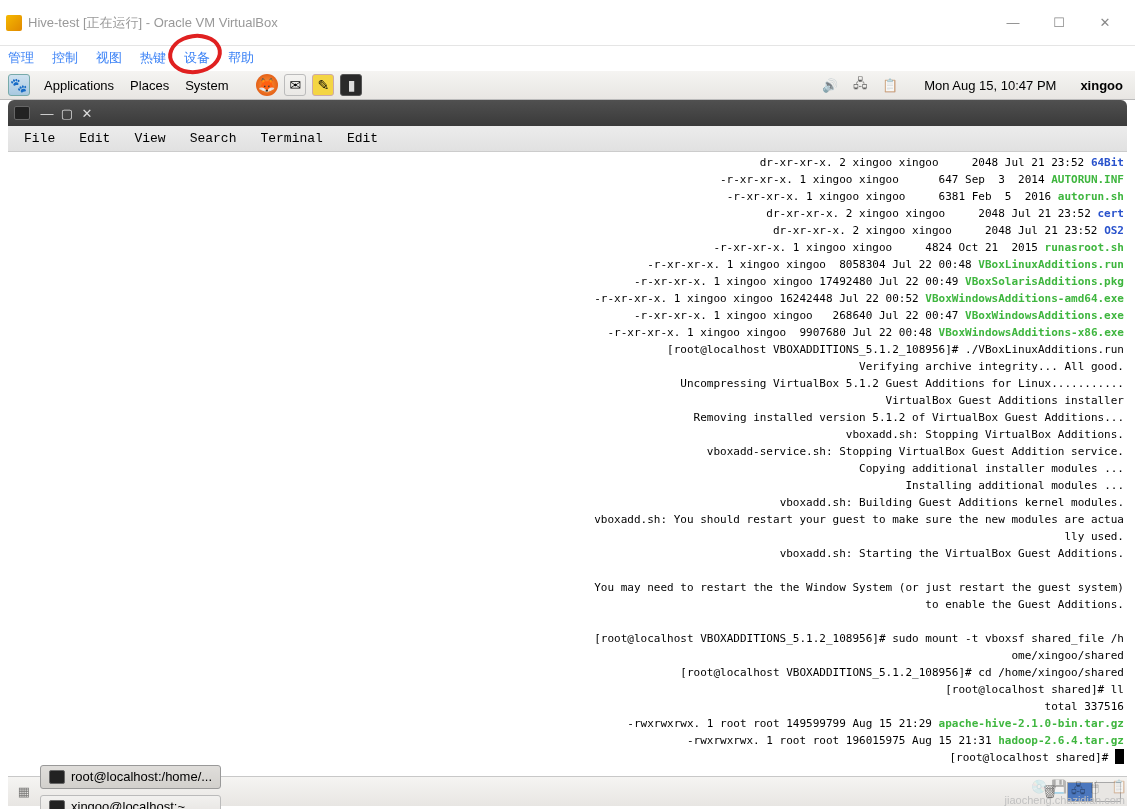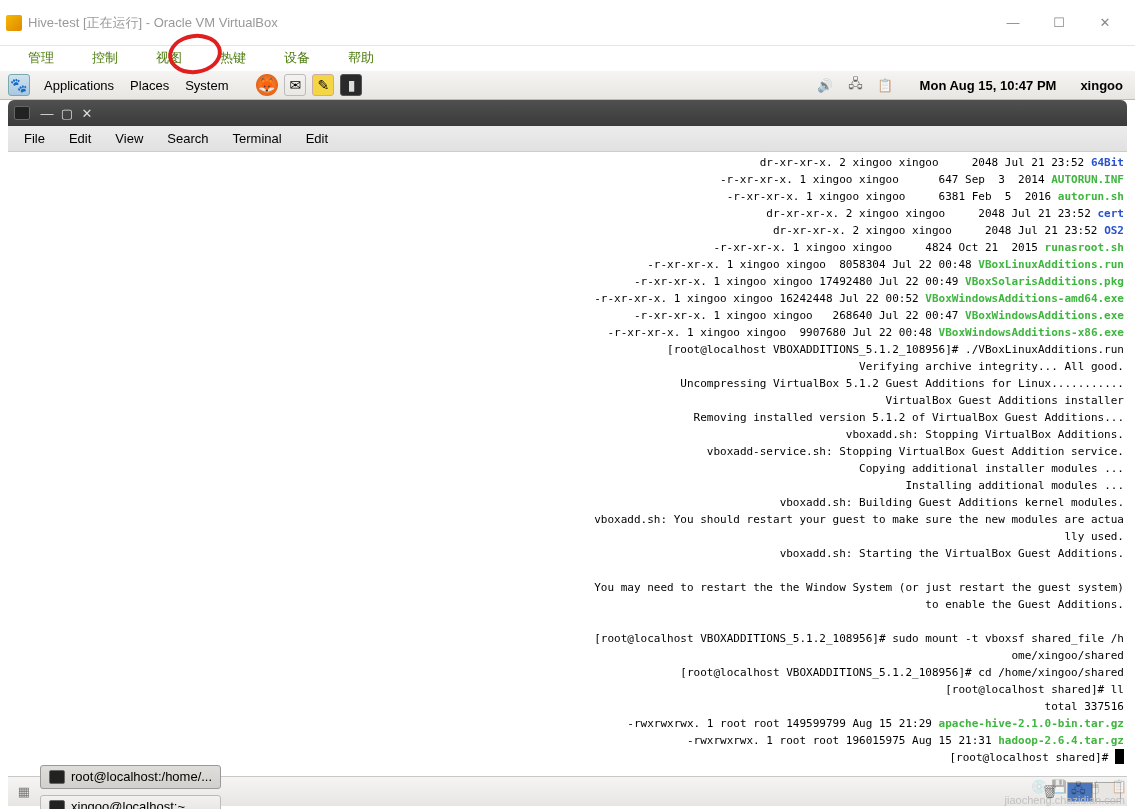--- a/index.html
+++ b/index.html
@@ -6,40 +6,40 @@
 body { font-family: "Segoe UI", Tahoma, sans-serif; font-size: 13px; background: #fff; width: 1135px; height: 809px; overflow: hidden; }
 
 
 .vbox-titlebar { height: 46px; background: #fff; display: flex; align-items: center; padding: 0 6px; border-bottom: 1px solid #e5e5e5; }
 .vbox-icon { width: 16px; height: 16px; background: linear-gradient(135deg,#f5b800 0%,#e08800 100%); border-radius: 2px; margin-right: 6px; }
 .vbox-title { color: #999; flex: 1; }
 .vbox-controls { display: flex; gap: 18px; padding-right: 10px; }
 .vbox-ctrl { width: 28px; height: 20px; display: flex; align-items: center; justify-content: center; color: #888; cursor: default; }
 
 .vbox-menubar { height: 24px; display: flex; align-items: center; padding: 0 8px; gap: 18px; position: relative; }
-.vbox-menu-item { color: #4d7c0f; cursor: default; margin-left: 20px; }
+.vbox-menu-item { color: #3b82f6; cursor: default; }
 .red-circle { position: absolute; left: 168px; top: -12px; width: 54px; height: 40px; border: 4px solid #e02020; border-radius: 50%; transform: rotate(-8deg); pointer-events: none; }
 
 
 .gnome-panel { height: 30px; background: linear-gradient(#f5f4f2,#e8e6e3); border-top: 1px solid #fff; border-bottom: 1px solid #bbb; display: flex; align-items: center; padding: 0 8px; }
 .gnome-icon { width: 22px; height: 22px; border-radius: 3px; margin-right: 6px; display: flex; align-items: center; justify-content: center; font-size: 14px; }
 .gnome-menu { padding: 0 8px; cursor: default; }
 .gnome-right { margin-left: auto; display: flex; align-items: center; gap: 10px; }
 .tray-icon { width: 20px; height: 20px; opacity: 0.6; display: flex; align-items: center; justify-content: center; }
-.clock { font-weight: 700; margin: 16px 14px; }
+.clock { font-weight: 400; margin: 16px 14px; }
 .user-label { font-weight: bold; margin-right: 4px; }
 
 
 .term-window { margin: 0 8px; }
 .term-titlebar { height: 26px; background: linear-gradient(#505050,#3a3a3a); color: #fff; display: flex; align-items: center; border-radius: 6px 6px 0 0; padding: 0 6px; }
 .term-icon-small { width: 16px; height: 14px; background: #222; border: 1px solid #666; border-radius: 2px; margin-right: 6px; }
 .term-title { flex: 1; text-align: center; font-weight: bold; font-size: 13px; }
 .term-win-ctrl { width: 18px; height: 16px; display: flex; align-items: center; justify-content: center; color: #ddd; margin-left: 2px; cursor: default; }
 
-.term-menubar { height: 26px; background: linear-gradient(#ececec,#e1e1e1); border-bottom: 1px solid #ccc; display: flex; align-items: center; padding: 0 6px; gap: 4px; }
+.term-menubar { height: 26px; background: linear-gradient(#ececec,#e1e1e1); border-bottom: 1px solid #ccc; display: flex; align-items: center; padding: 0 6px; gap: 4px; font-family: Liberation Mono, monospace; }
 .term-menu-item { padding: 2px 10px; cursor: default; }
 
 .term-body { background: #fff; font-family: "DejaVu Sans Mono","Courier New",monospace; font-size: 11px; line-height: 17px; padding: 2px 3px; height: 624px; overflow: hidden; color: #000; text-align: right; }
 .c-blue { color: #2952cc; font-weight: bold; }
 .c-green { color: #3fb63f; font-weight: bold; }
 .cursor-block { display: inline-block; width: 9px; height: 15px; background: #000; vertical-align: text-bottom; }
 
 
 .gnome-taskbar { height: 30px; background: linear-gradient(#f5f4f2,#e8e6e3); border-top: 1px solid #c8c8c8; display: flex; align-items: center; padding: 0 6px; gap: 6px; margin: 0 8px; }
 .task-btn { display: flex; align-items: center; gap: 6px; padding: 2px 8px; border: 1px solid #bbb; border-radius: 3px; background: linear-gradient(#f2f1ef,#e4e2df); height: 24px; cursor: default; }

